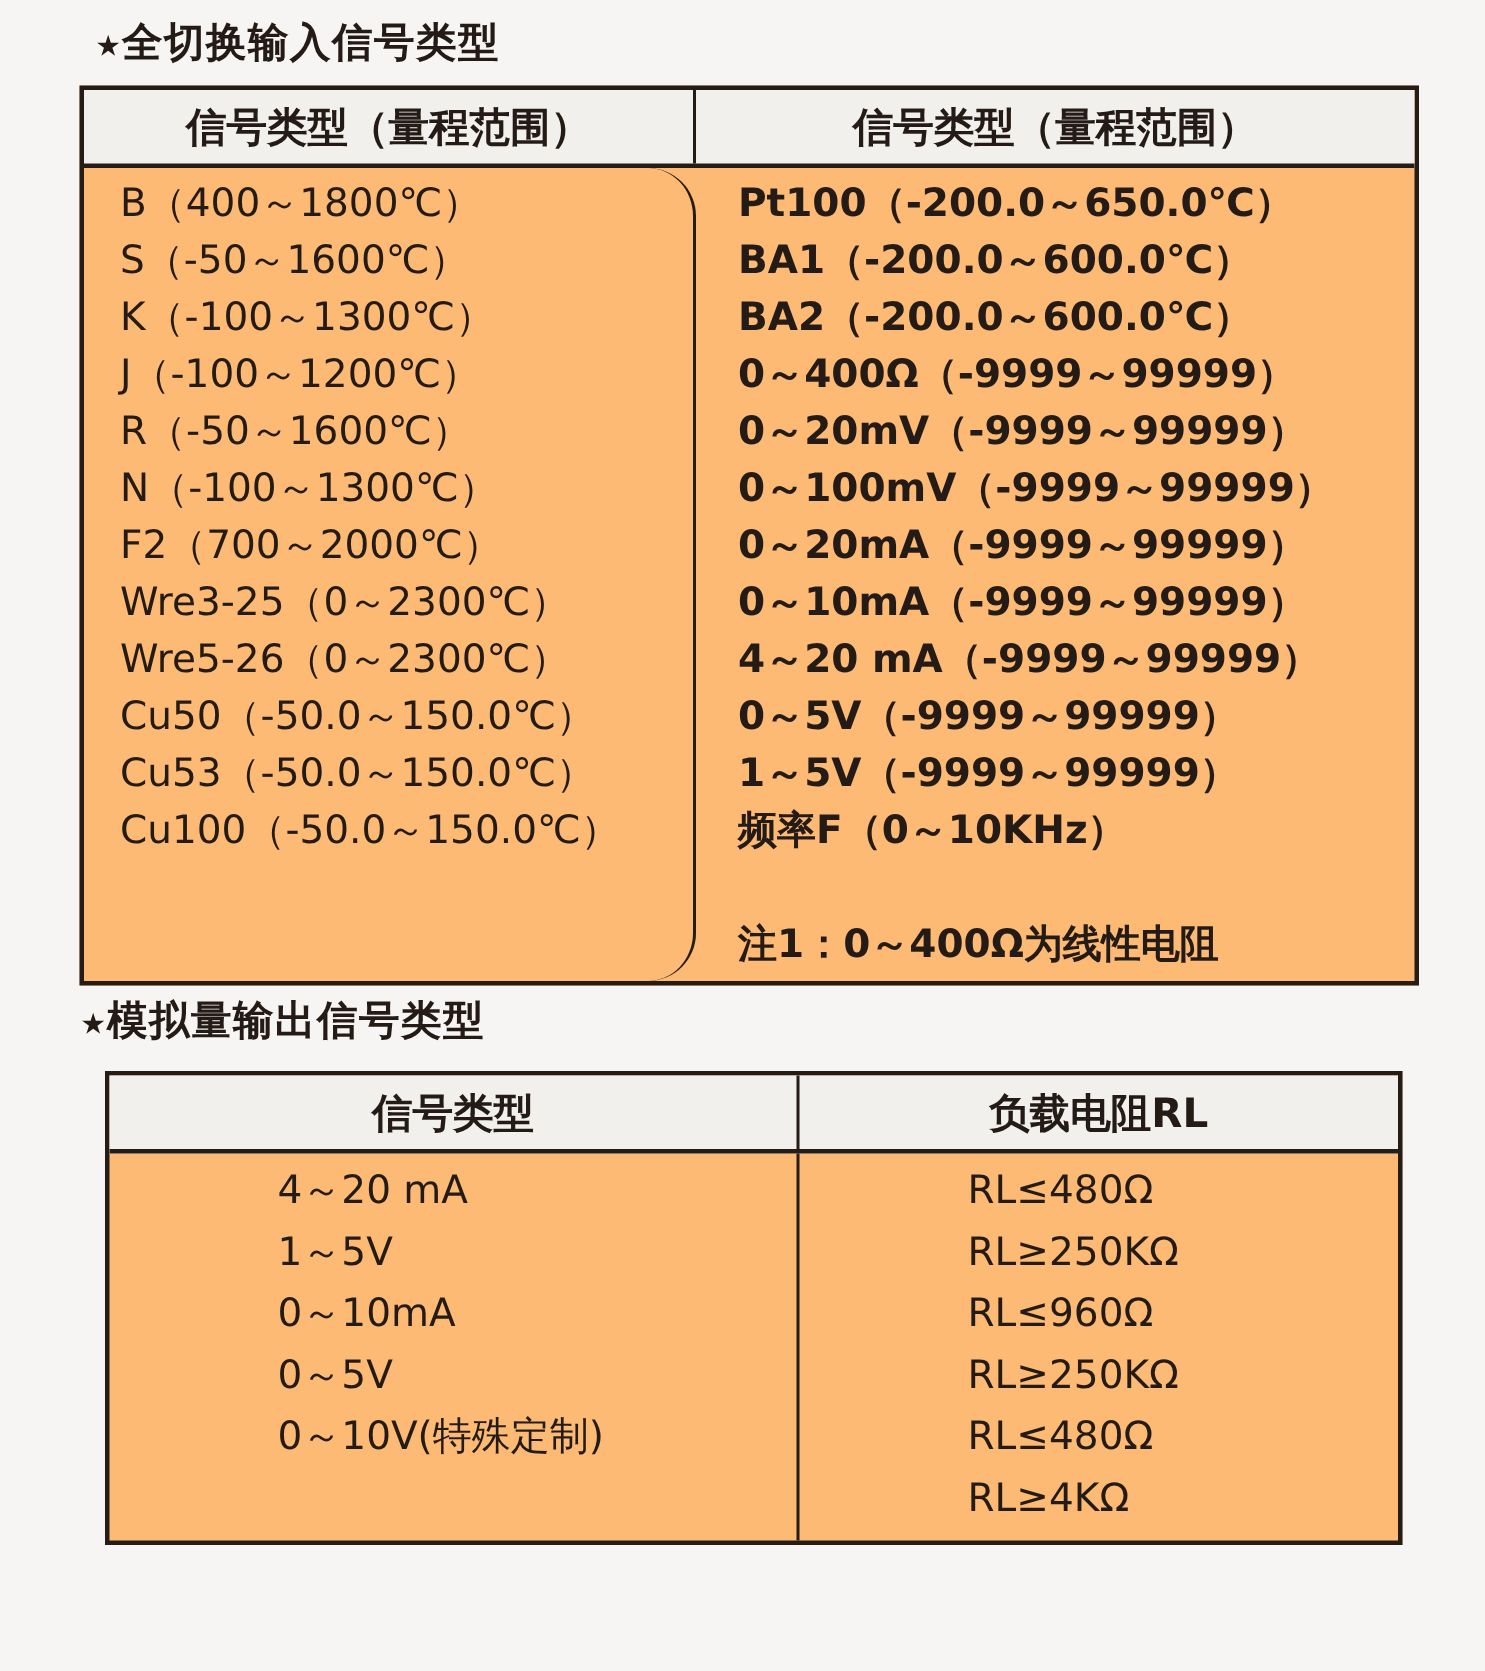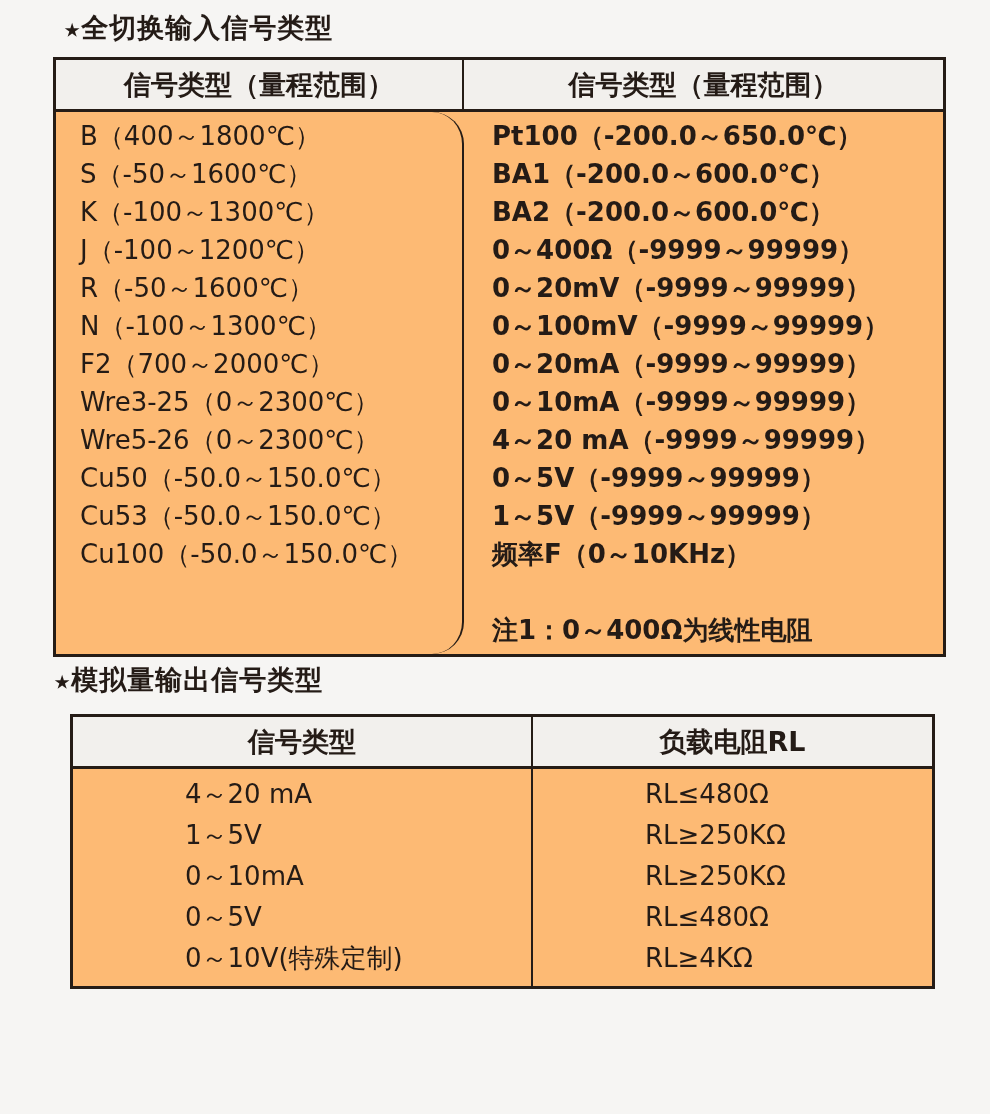--- a/index.html
+++ b/index.html
@@ -114,18 +114,19 @@
     <div class="cell col-a vdiv">
       <div class="line">4～20 mA</div>
       <div class="line">1～5V</div>
       <div class="line">0～10mA</div>
       <div class="line">0～5V</div>
       <div class="line">0～10V(特殊定制)</div>
     </div>
     <div class="cell col-b">
       <div class="line">RL≤480Ω</div>
       <div class="line">RL≥250KΩ</div>
+      <div class="line">RL≤960Ω</div>
       <div class="line">RL≥250KΩ</div>
       <div class="line">RL≤480Ω</div>
       <div class="line">RL≥4KΩ</div>
     </div>
   </div>
 </div>
 
 </body></html>

